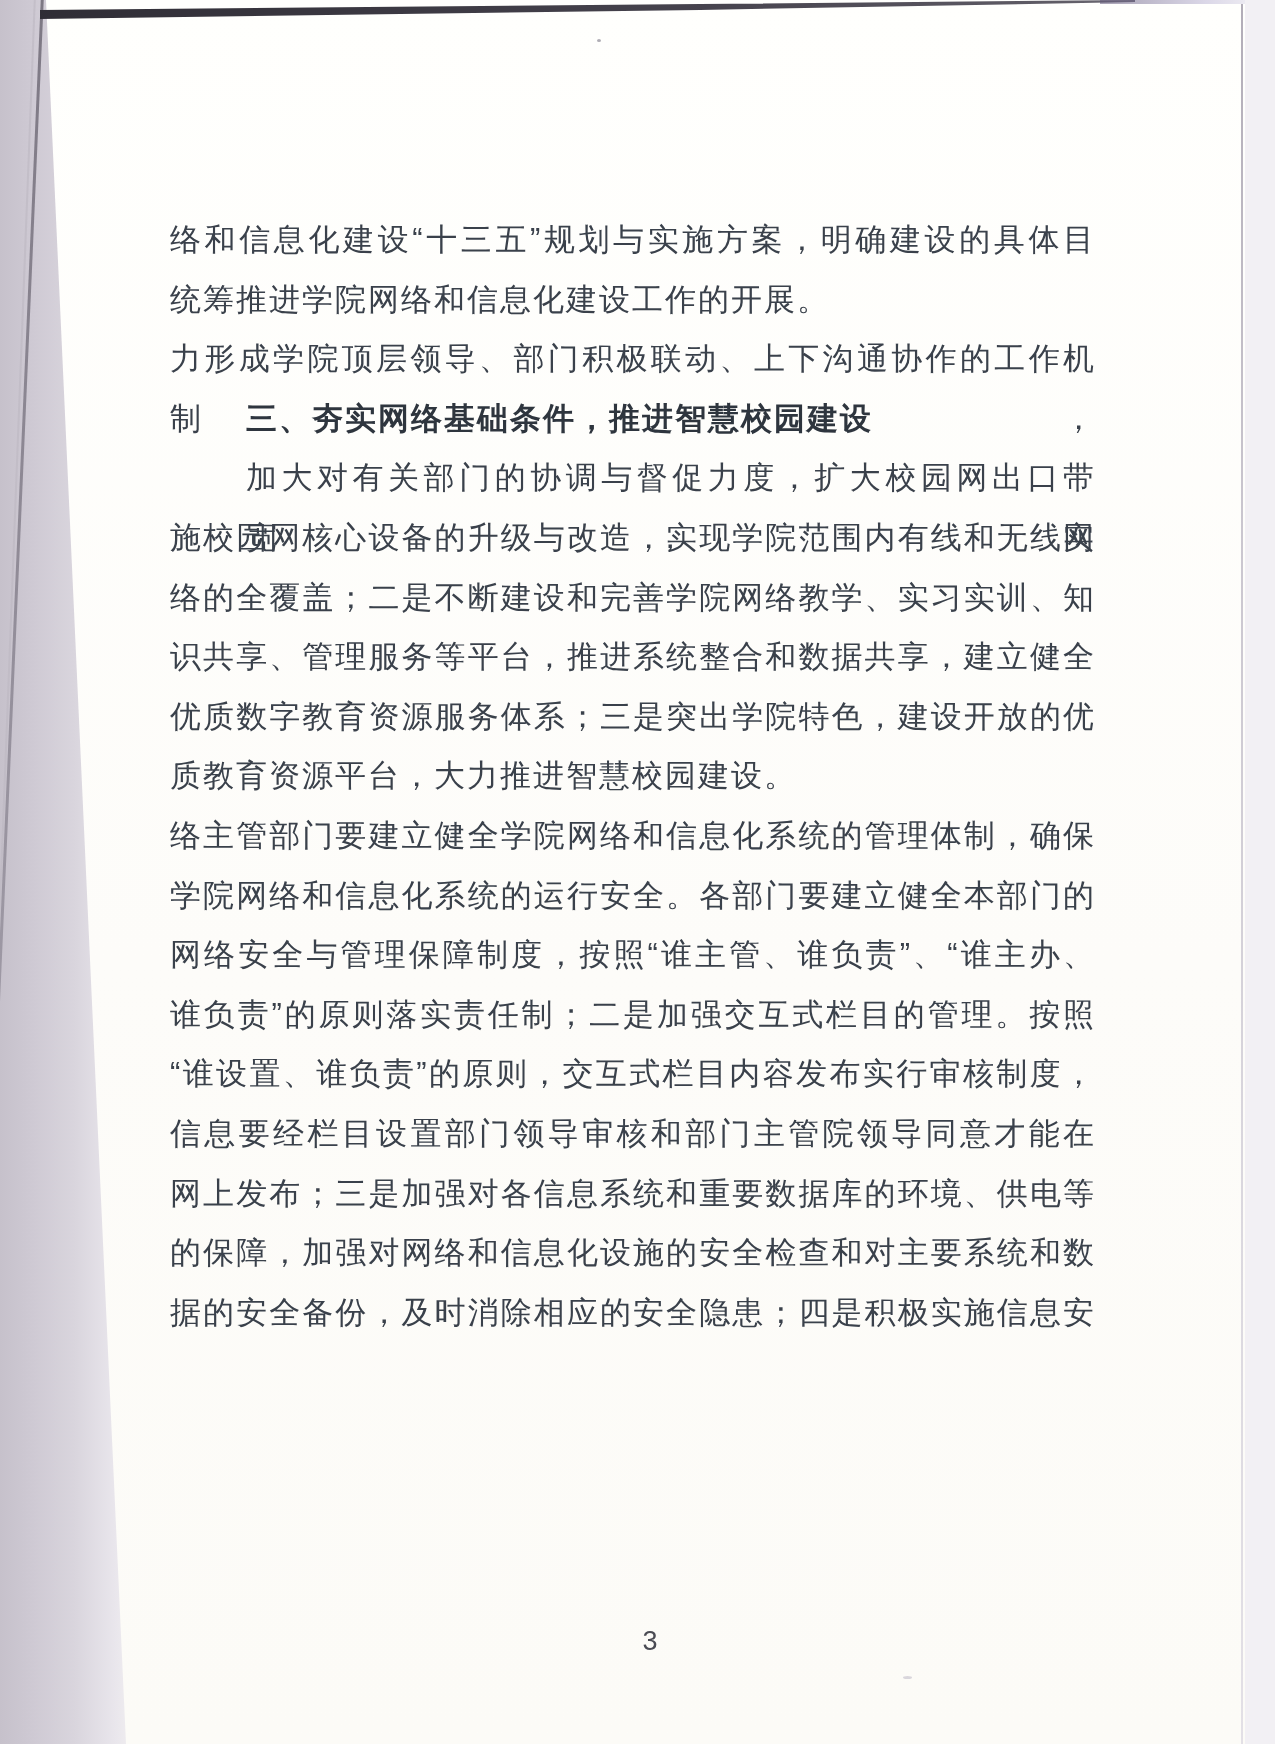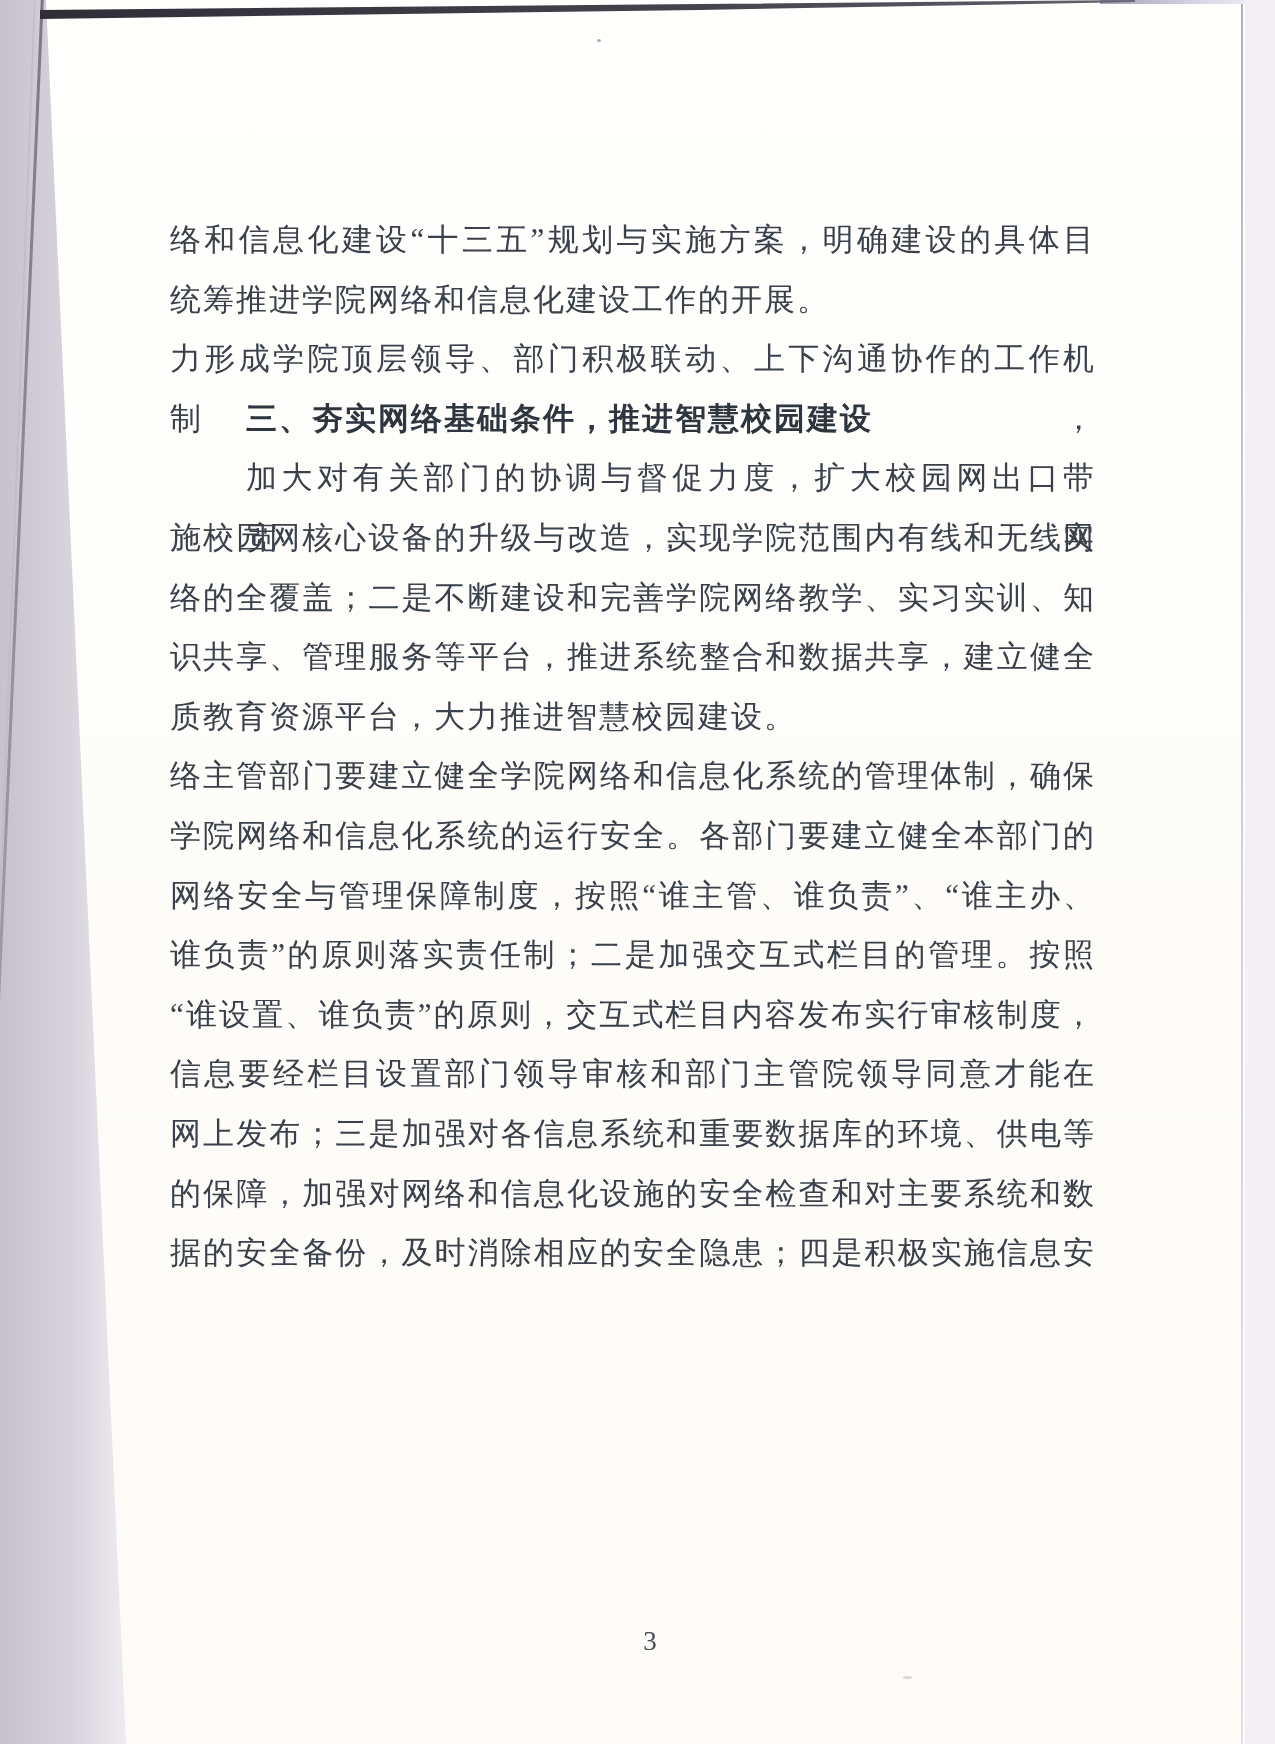--- a/index.html
+++ b/index.html
@@ -1,21 +1,21 @@
 <!DOCTYPE html>
 <html><head>
 <meta charset="utf-8">
 <style>
   html,body{margin:0;padding:0;}
   .screen{
     position:relative;
     width:1275px;height:1744px;
     overflow:hidden;
     background:linear-gradient(180deg,#fffffd 0%,#fdfcf9 55%,#fcfbf7 100%);
-    font-family:Liberation Serif, serif;
+    font-family:Liberation Sans, sans-serif;
   }
   
   .left-strip{
     position:absolute;left:0;top:0;width:170px;height:100%;
     background:linear-gradient(to right,#c6c1cb 0px,#cfcad4 35px,#d9d5dd 75px,#e9e6ec 115px,rgba(255,255,255,0) 160px);
     clip-path:polygon(0 0,46px 0,126px 100%,0 100%);
   }
   .edge-line{
     position:absolute;left:41px;top:-6px;width:3px;height:1810px;
     background:linear-gradient(to bottom,#6e6975,#8d8894 40%,#a7a2ae 80%,#b5b0bb);
@@ -76,20 +76,21 @@
 
   <div class="textblock">
     <div class="line j">络和信息化建设“十三五”规划与实施方案，明确建设的具体目</div>
     <div class="line">统筹推进学院网络和信息化建设工作的开展。</div>
     <div class="line j">力形成学院顶层领导、部门积极联动、上下沟通协作的工作机制，</div>
     <div class="line heading indent">三、夯实网络基础条件，推进智慧校园建设</div>
     <div class="line j indent">加大对有关部门的协调与督促力度，扩大校园网出口带宽，实</div>
     <div class="line j">施校园网核心设备的升级与改造，实现学院范围内有线和无线网</div>
     <div class="line j">络的全覆盖；二是不断建设和完善学院网络教学、实习实训、知</div>
     <div class="line j">识共享、管理服务等平台，推进系统整合和数据共享，建立健全</div>
+    <div class="line j">优质数字教育资源服务体系；三是突出学院特色，建设开放的优</div>
     <div class="line">质教育资源平台，大力推进智慧校园建设。</div>
     <div class="line j">络主管部门要建立健全学院网络和信息化系统的管理体制，确保</div>
     <div class="line j">学院网络和信息化系统的运行安全。各部门要建立健全本部门的</div>
     <div class="line j">网络安全与管理保障制度，按照“谁主管、谁负责”、“谁主办、</div>
     <div class="line j">谁负责”的原则落实责任制；二是加强交互式栏目的管理。按照</div>
     <div class="line j">“谁设置、谁负责”的原则，交互式栏目内容发布实行审核制度，</div>
     <div class="line j">信息要经栏目设置部门领导审核和部门主管院领导同意才能在</div>
     <div class="line j">网上发布；三是加强对各信息系统和重要数据库的环境、供电等</div>
     <div class="line j">的保障，加强对网络和信息化设施的安全检查和对主要系统和数</div>
     <div class="line j">据的安全备份，及时消除相应的安全隐患；四是积极实施信息安</div>

